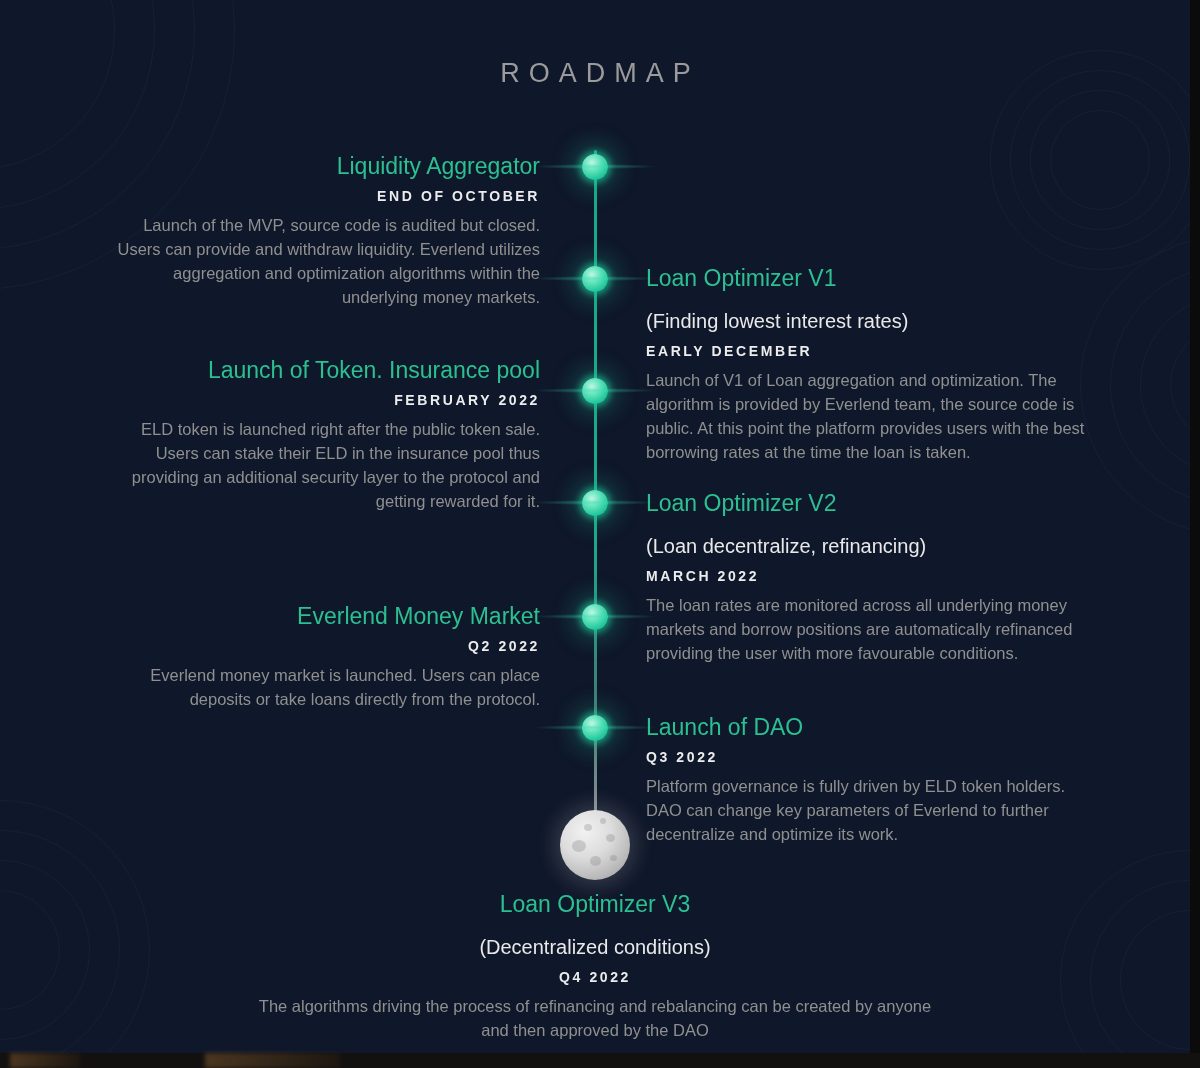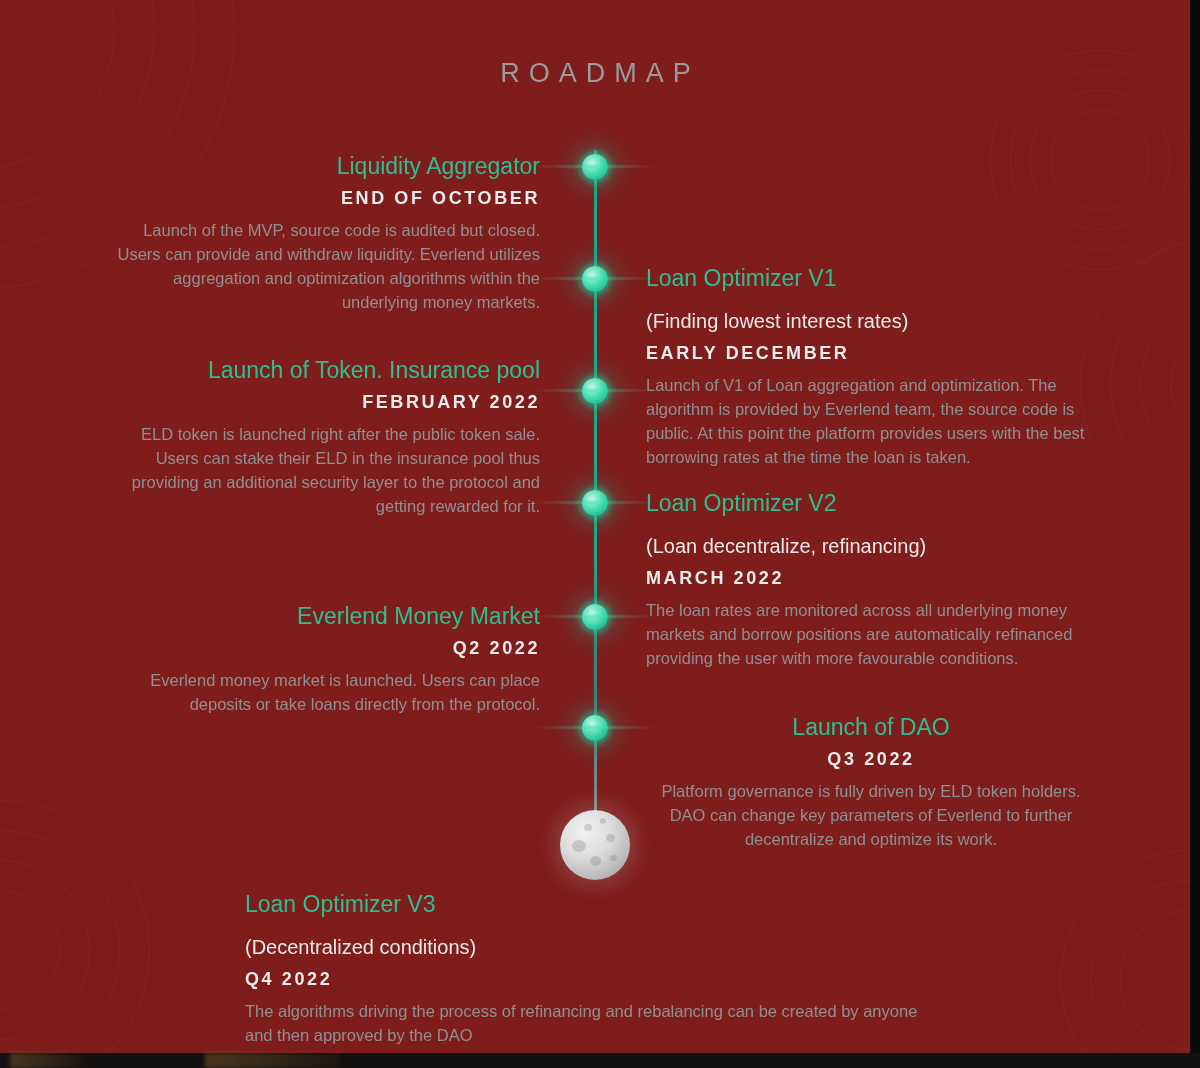--- a/index.html
+++ b/index.html
@@ -6,21 +6,21 @@
   html,body { background:#0d0d0d; }
   body {
     width:1200px; height:1068px;
     font-family:"Liberation Sans", sans-serif;
     overflow:hidden;
     position:relative;
   }
   #stage {
     position:absolute; left:0; top:0;
     width:1200px; height:1068px;
-    background:#7f1d1d;
+    background:#0f172a;
     overflow:hidden;
   }
   
   .rings { position:absolute; border-radius:50%; border:1px solid rgba(255,255,255,0.035); pointer-events:none; }
   .deco-wrap { position:absolute; pointer-events:none; }
 
   
   #bottom-strip {
     position:absolute; left:0; bottom:0; width:1200px; height:15px;
     background:#131110;
@@ -66,25 +66,25 @@
     background:radial-gradient(circle at 36% 30%, #f2f2f2 0%, #dcdcdc 40%, #b9b9b9 72%, #8f8f8f 100%);
     box-shadow:0 0 18px 8px rgba(200,200,200,0.17);
     overflow:hidden;
   }
   .crater { position:absolute; border-radius:50%; background:rgba(120,120,120,0.28); }
 
   
   .item { position:absolute; }
   .item.left  { text-align:right; width:430px; left:110px; }
   .item.right { text-align:left;  width:450px; left:646px; }
-  .item.center{ text-align:left; width:700px; left:245px; }
+  .item.center{ text-align:center; width:700px; left:245px; }
 
   .it-title { font-size:23px; color:#2cc091; line-height:1.22; font-weight:400; }
   .it-sub   { font-size:20px; color:#e9e9e9; line-height:1.35; margin-top:16px; }
-  .it-date  { font-size:18px; color:#ececec; font-weight:bold; letter-spacing:2.6px; margin-top:8px; }
+  .it-date  { font-size:14px; color:#ececec; font-weight:bold; letter-spacing:2.6px; margin-top:8px; }
   .it-body  { font-size:16.5px; color:#8f908f; line-height:1.45; margin-top:10px; }
 </style>
 </head>
 <body>
 
 <div id="stage">
 
   <div class="deco-wrap" style="left:-205px; top:-150px;">
     <div class="rings" style="width:280px;height:280px;left:40px;top:40px;"></div>
     <div class="rings" style="width:360px;height:360px;left:0px;top:0px;"></div>
@@ -164,21 +164,21 @@
     <div class="it-date">MARCH 2022</div>
     <div class="it-body">The loan rates are monitored across all underlying money markets and borrow positions are automatically refinanced providing the user with more favourable conditions.</div>
   </div>
 
   <div class="item left" style="top:602px;">
     <div class="it-title">Everlend Money Market</div>
     <div class="it-date">Q2 2022</div>
     <div class="it-body">Everlend money market is launched. Users can place deposits or take loans directly from the protocol.</div>
   </div>
 
-  <div class="item right" style="top:713px;text-align:center;">
+  <div class="item right" style="top:713px;">
     <div class="it-title">Launch of DAO</div>
     <div class="it-date">Q3 2022</div>
     <div class="it-body">Platform governance is fully driven by ELD token holders. DAO can change key parameters of Everlend to further decentralize and optimize its work.</div>
   </div>
 
   <div class="item center" style="top:890px;">
     <div class="it-title">Loan Optimizer V3</div>
     <div class="it-sub">(Decentralized conditions)</div>
     <div class="it-date">Q4 2022</div>
     <div class="it-body">The algorithms driving the process of refinancing and rebalancing can be created by anyone and then approved by the DAO</div>

